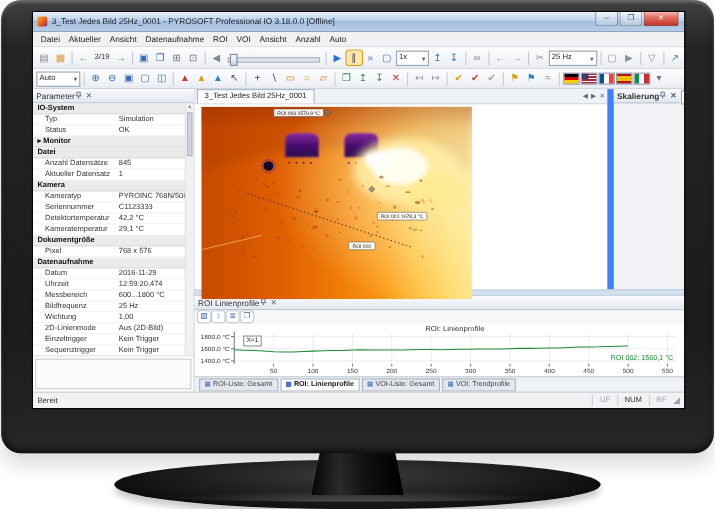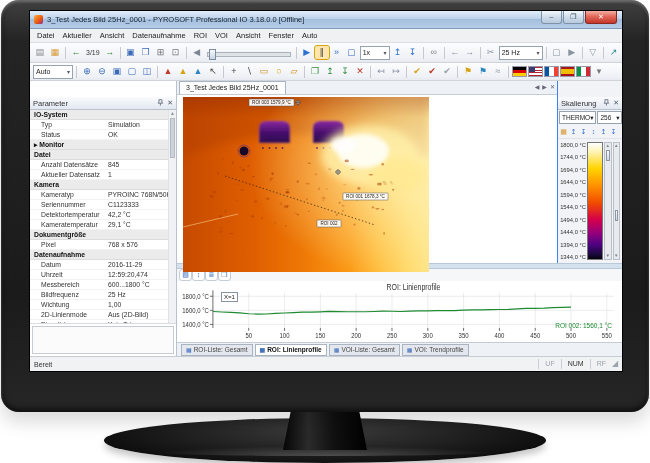--- a/index.html
+++ b/index.html
@@ -54,22 +54,22 @@
   .flag{width:13px;height:9px;border:1px solid #99a;display:inline-block;flex:0 0 13px;}
   .flag.de{background:linear-gradient(180deg,#000 33%,#d00 33% 66%,#ffcc00 66%);}
   .flag.us{position:relative;background:linear-gradient(180deg,#b22234 0 14%,#fff 14% 28%,#b22234 28% 42%,#fff 42% 56%,#b22234 56% 70%,#fff 70% 84%,#b22234 84%);}
   .flag.us::after{content:"";position:absolute;left:0;top:0;width:6px;height:5px;background:#3c3b6e;}
   .flag.fr{background:linear-gradient(90deg,#0055a4 33%,#fff 33% 66%,#ef4135 66%);}
   .flag.es{background:linear-gradient(180deg,#aa151b 25%,#f1bf00 25% 75%,#aa151b 75%);}
   .flag.it{background:linear-gradient(90deg,#009246 33%,#fff 33% 66%,#ce2b37 66%);}
 
   
   .main{flex:1;display:flex;min-height:0;}
-  .panel-header{height:12px;flex:0 0 12px;display:flex;align-items:center;justify-content:space-between;
-    background:linear-gradient(180deg,#fafbfd,#e2e8f1);border-bottom:1px solid #b9c1cc;padding:0 3px;font-size:7.5px;color:#333;margin-top:16px;}
+  .panel-header{height:12px;flex:0 0 12px;display:flex;align-items:center;
+    background:linear-gradient(180deg,#fafbfd,#e2e8f1);border-bottom:1px solid #b9c1cc;padding:0 3px;font-size:7.5px;color:#333;}
   .ph-icons{display:flex;gap:3px;align-items:center;color:#55606e;font-size:7px;}
 
   .param-panel{width:146px;flex:0 0 146px;border-right:1px solid #b9c1cc;background:#fff;display:flex;flex-direction:column;}
   .param-body{flex:1;position:relative;overflow:hidden;border-bottom:1px solid #d8dce2;}
   .pgrid{position:absolute;left:0;top:0;right:7px;}
   .prow{position:relative;height:9px;line-height:9px;font-size:6.8px;border-bottom:1px solid #f2f2f2;white-space:nowrap;overflow:hidden;}
   .prow .k{position:absolute;left:11px;top:0;color:#333;}
   .prow .v{position:absolute;left:78px;top:0;color:#333;}
   .prow.group{background:#ebebeb;font-weight:bold;border-bottom:1px solid #dcdcdc;}
   .prow.group .k{left:4px;color:#111;}
@@ -80,21 +80,21 @@
 
   .right-area{flex:1;display:flex;flex-direction:column;min-width:0;}
   .center-row{flex:1;display:flex;min-height:0;}
   .doc-area{flex:1;display:flex;flex-direction:column;background:#fff;min-width:0;}
   .doc-tabs{height:13px;flex:0 0 13px;background:#eef1f5;border-bottom:1px solid #c6ccd4;display:flex;align-items:flex-end;padding-left:2px;position:relative;}
   .doc-tab{height:12px;line-height:12px;background:#fdfdfd;border:1px solid #aab4c0;border-bottom:none;padding:0 6px;font-size:7px;}
   .doc-tab-nav{position:absolute;right:2px;top:2px;display:flex;gap:3px;font-size:6px;color:#667;}
   .image-wrap{flex:1;position:relative;background:#fff;}
   .image-wrap svg{position:absolute;left:6px;top:2px;}
 
-  .skal-panel{width:64px;flex:0 0 64px;border-left:1px solid #3b82f6;background:#f2f3f6;display:flex;flex-direction:column;}
+  .skal-panel{width:64px;flex:0 0 64px;border-left:6px solid #3b82f6;background:#f2f3f6;display:flex;flex-direction:row;font-weight:bold;}
   .skal-combos{height:14px;flex:0 0 14px;display:flex;gap:1px;padding:1px;}
   .skal-combo{flex:1;height:11px;border:1px solid #98a3b0;background:#fff;font-size:6.5px;display:flex;align-items:center;justify-content:space-between;padding:0 2px;}
   .skal-combo.small{flex:0 0 19px;}
   .skal-icons{height:12px;flex:0 0 12px;display:flex;align-items:center;gap:1px;padding:0 1px;border-bottom:1px solid #dfe2e8;}
   .skal-icons .tb-icon{width:9px;height:10px;line-height:10px;font-size:7px;}
   .scale-area{flex:1;display:flex;padding:3px 1px 3px 1px;min-height:0;}
   .scale-labels{width:27px;display:flex;flex-direction:column;justify-content:space-between;font-size:5.8px;color:#333;text-align:right;}
   .scale-bar{width:14px;margin:0 1px;border:1px solid #777;
     background:linear-gradient(180deg,#ffffff 0%,#fff3b0 8%,#ffd400 22%,#ff8c00 38%,#f04a00 52%,#d4004a 66%,#93007e 78%,#4a0280 88%,#190a3c 96%,#05030f 100%);}
   .scale-sliders{width:16px;display:flex;gap:1px;}
@@ -141,21 +141,21 @@
       </div>
 
       <div class="menubar" id="menubar">
           <span class="menu-item">Datei</span>
           <span class="menu-item">Aktueller</span>
           <span class="menu-item">Ansicht</span>
           <span class="menu-item">Datenaufnahme</span>
           <span class="menu-item">ROI</span>
           <span class="menu-item">VOI</span>
           <span class="menu-item">Ansicht</span>
-          <span class="menu-item">Fenster</span>
+          <span class="menu-item">Anzahl</span>
           <span class="menu-item">Auto</span>
         </div>
 
       <div class="toolbar tb1" id="toolbar1">
           <span class="tb-icon" style="color: rgb(138, 138, 138);">▤</span>
           <span class="tb-icon" style="color: rgb(215, 155, 58);">▦</span>
           <span class="tb-sep"></span>
           <span class="tb-icon" style="color: rgb(46, 139, 58);">←</span>
           <span class="tb-text">3/19</span>
           <span class="tb-icon" style="color: rgb(46, 139, 58);">→</span>
@@ -591,20 +591,31 @@
                     <div class="ar dn">▼</div>
                   </div>
                 </div>
               </div>
             </div>
           </div>
 
           <div class="splitter"></div>
 
           <div class="profile-panel">
+            <div class="panel-header">
+              <span>ROI Linienprofile</span>
+              <span class="ph-icons">
+                <span>
+                  <svg width="7" height="7" viewBox="0 0 8 8">
+                      <path d="M2.2 0.8h3.4v3l1 1H1.2l1-1zM3.9 4.9v2.6" stroke="#55606e" stroke-width="0.9" fill="none"></path>
+                    </svg>
+                </span>
+                <span>✕</span>
+              </span>
+            </div>
             <div class="profile-toolbar" id="profileicons">
                 <span class="tb-icon" style="color: rgb(58, 106, 184);">▧</span>
                 <span class="tb-icon" style="color: rgb(58, 106, 184);">↕</span>
                 <span class="tb-icon" style="color: rgb(58, 106, 184);">≣</span>
                 <span class="tb-icon" style="color: rgb(58, 106, 184);">❐</span>
               </div>
             <div class="chart-wrap">
               <svg id="profile-chart" viewBox="0 0 446 52" preserveAspectRatio="none">
                   <text x="237" y="7.5" text-anchor="middle" font-size="7" fill="#333">ROI: Linienprofile</text>
                   <line x1="71.89285714285714" y1="10" x2="71.89285714285714" y2="40" stroke="#dcdcdc" stroke-width="0.5"></line>

